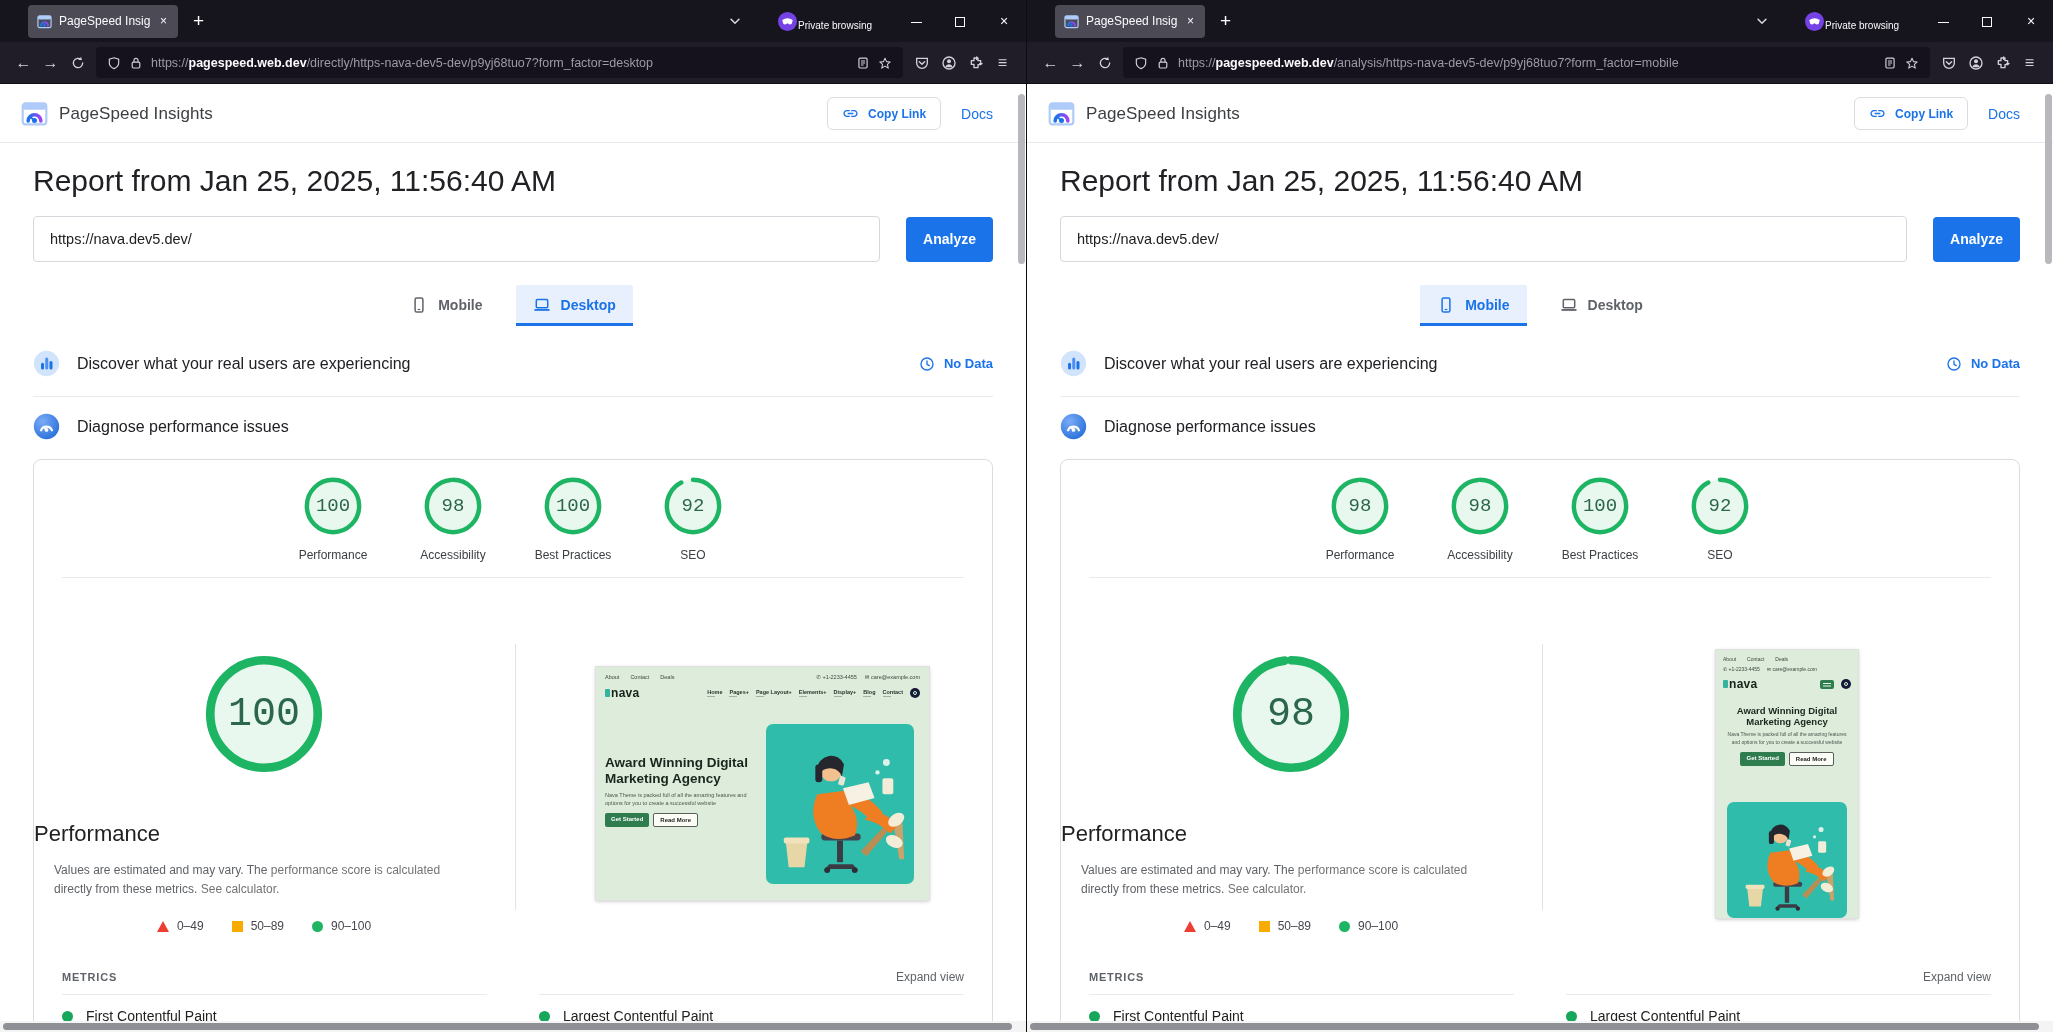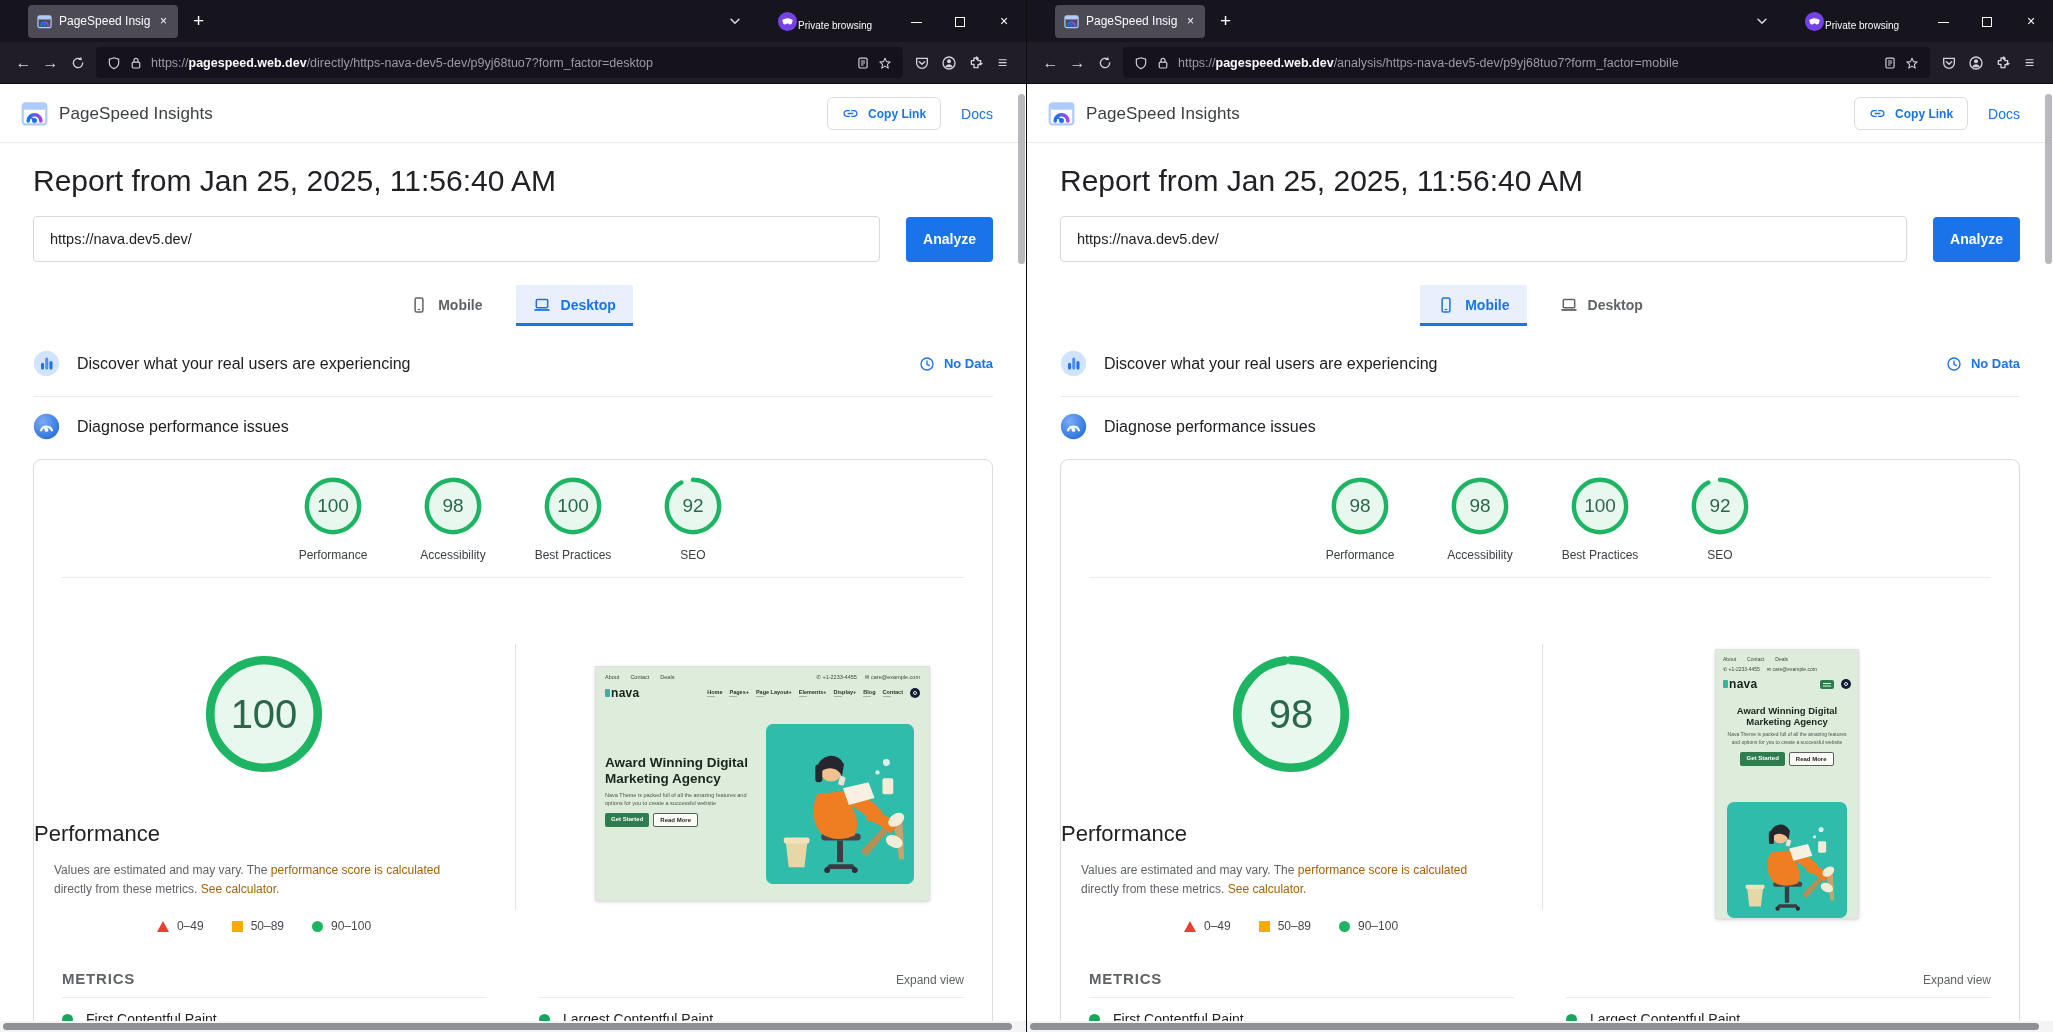--- a/index.html
+++ b/index.html
@@ -60,44 +60,44 @@
   .no-data svg{width:16px;height:16px}
   .hdiv{border:none;border-top:1px solid #e8eaed;margin-top:19px}
   .section-row.second{margin-top:16px}
 
   .card{margin-top:19px;border:1px solid #dadce0;border-radius:8px;height:600px;overflow:hidden;position:relative}
   .scores-row{display:flex;justify-content:center;gap:10px;padding-top:15px}
   .score-item{width:110px;text-align:center}
   .gauge{position:relative;display:inline-block}
   .gauge.s{width:62px;height:62px}
   .gauge svg{width:100%;height:100%;display:block}
-  .gnum{position:absolute;inset:0;display:flex;align-items:center;justify-content:center;font-family:Liberation Sans, sans-serif;color:#2b674a}
+  .gnum{position:absolute;inset:0;display:flex;align-items:center;justify-content:center;font-family:Liberation Mono, monospace;color:#2b674a}
   .gauge.s .gnum{font-size:19px}
   .score-label{margin-top:7px;font-size:12px;color:#3c4043}
   .card-divider{margin:15px 28px 0;border-top:1px solid #e8eaed}
 
   .perf-grid{position:relative;height:378px}
   .gauge.big{width:124px;height:124px;position:absolute;left:168px;top:74px}
   .gauge.big .gnum{font-size:40px}
   .perf-title{position:absolute;left:0;width:460px;top:243px;font-size:22px;font-weight:400;color:#212121}
   .disclaimer{position:absolute;left:20px;width:420px;top:283px;font-size:12px;line-height:1.55;color:#5f6368}
-  .disclaimer a{color:#a16207;text-decoration:none}
+  .disclaimer a{color:#737373;text-decoration:none}
   .legend{position:absolute;left:0;width:460px;top:341px;display:flex;justify-content:center;gap:28px;font-size:12px;color:#49454f;align-items:center}
   .lg-item{display:flex;align-items:center;gap:8px}
   .lg-tri{width:0;height:0;border-left:6px solid transparent;border-right:6px solid transparent;border-bottom:11px solid #ee3d33}
   .lg-sq{width:11px;height:11px;background:#f9ab00}
   .lg-dot{width:11px;height:11px;border-radius:50%;background:#1db563}
   .vdiv{position:absolute;left:481px;top:66px;height:266px;width:1px;background:#e3e3e3}
 
   .shot{position:absolute;background:#deecdb;box-shadow:0 0 0 1px #e0e0e0,0 1px 4px rgba(0,0,0,.28);overflow:hidden}
   .shot.desktop{left:562px;top:89px;width:333px;height:233px}
   .shot.phone{left:655px;top:72px;width:142px;height:268px}
 
   .metrics-head{display:flex;align-items:baseline;padding:14px 28px 10px}
-  .metrics-label{font-size:15px;letter-spacing:.8px;color:#5f6368;font-weight:bold}
+  .metrics-label{font-size:11px;letter-spacing:.8px;color:#5f6368;font-weight:bold}
   .expand-view{margin-left:auto;font-size:12px;color:#5f6368}
   .metric-cols{display:flex;gap:52px;padding:0 28px}
   .metric-col{flex:1;border-top:1px solid #e8eaed;padding:13px 0 20px;display:flex;align-items:center;gap:13px}
   .m-dot{width:11px;height:11px;border-radius:50%;background:#17a75c;flex:0 0 auto}
   .m-name{font-size:14px;color:#212121}
 
   
   .vscroll{position:absolute;top:94px;right:1px;width:7px;height:170px;background:#b9b9bd;border-radius:4px;z-index:5}
   .hscroll{position:absolute;left:0;right:0;bottom:0;height:11px;background:#f4f4f4;z-index:6}
   .hscroll .hthumb{position:absolute;left:3px;right:14px;top:2px;bottom:2px;background:#8f8f96;border-radius:4px}

